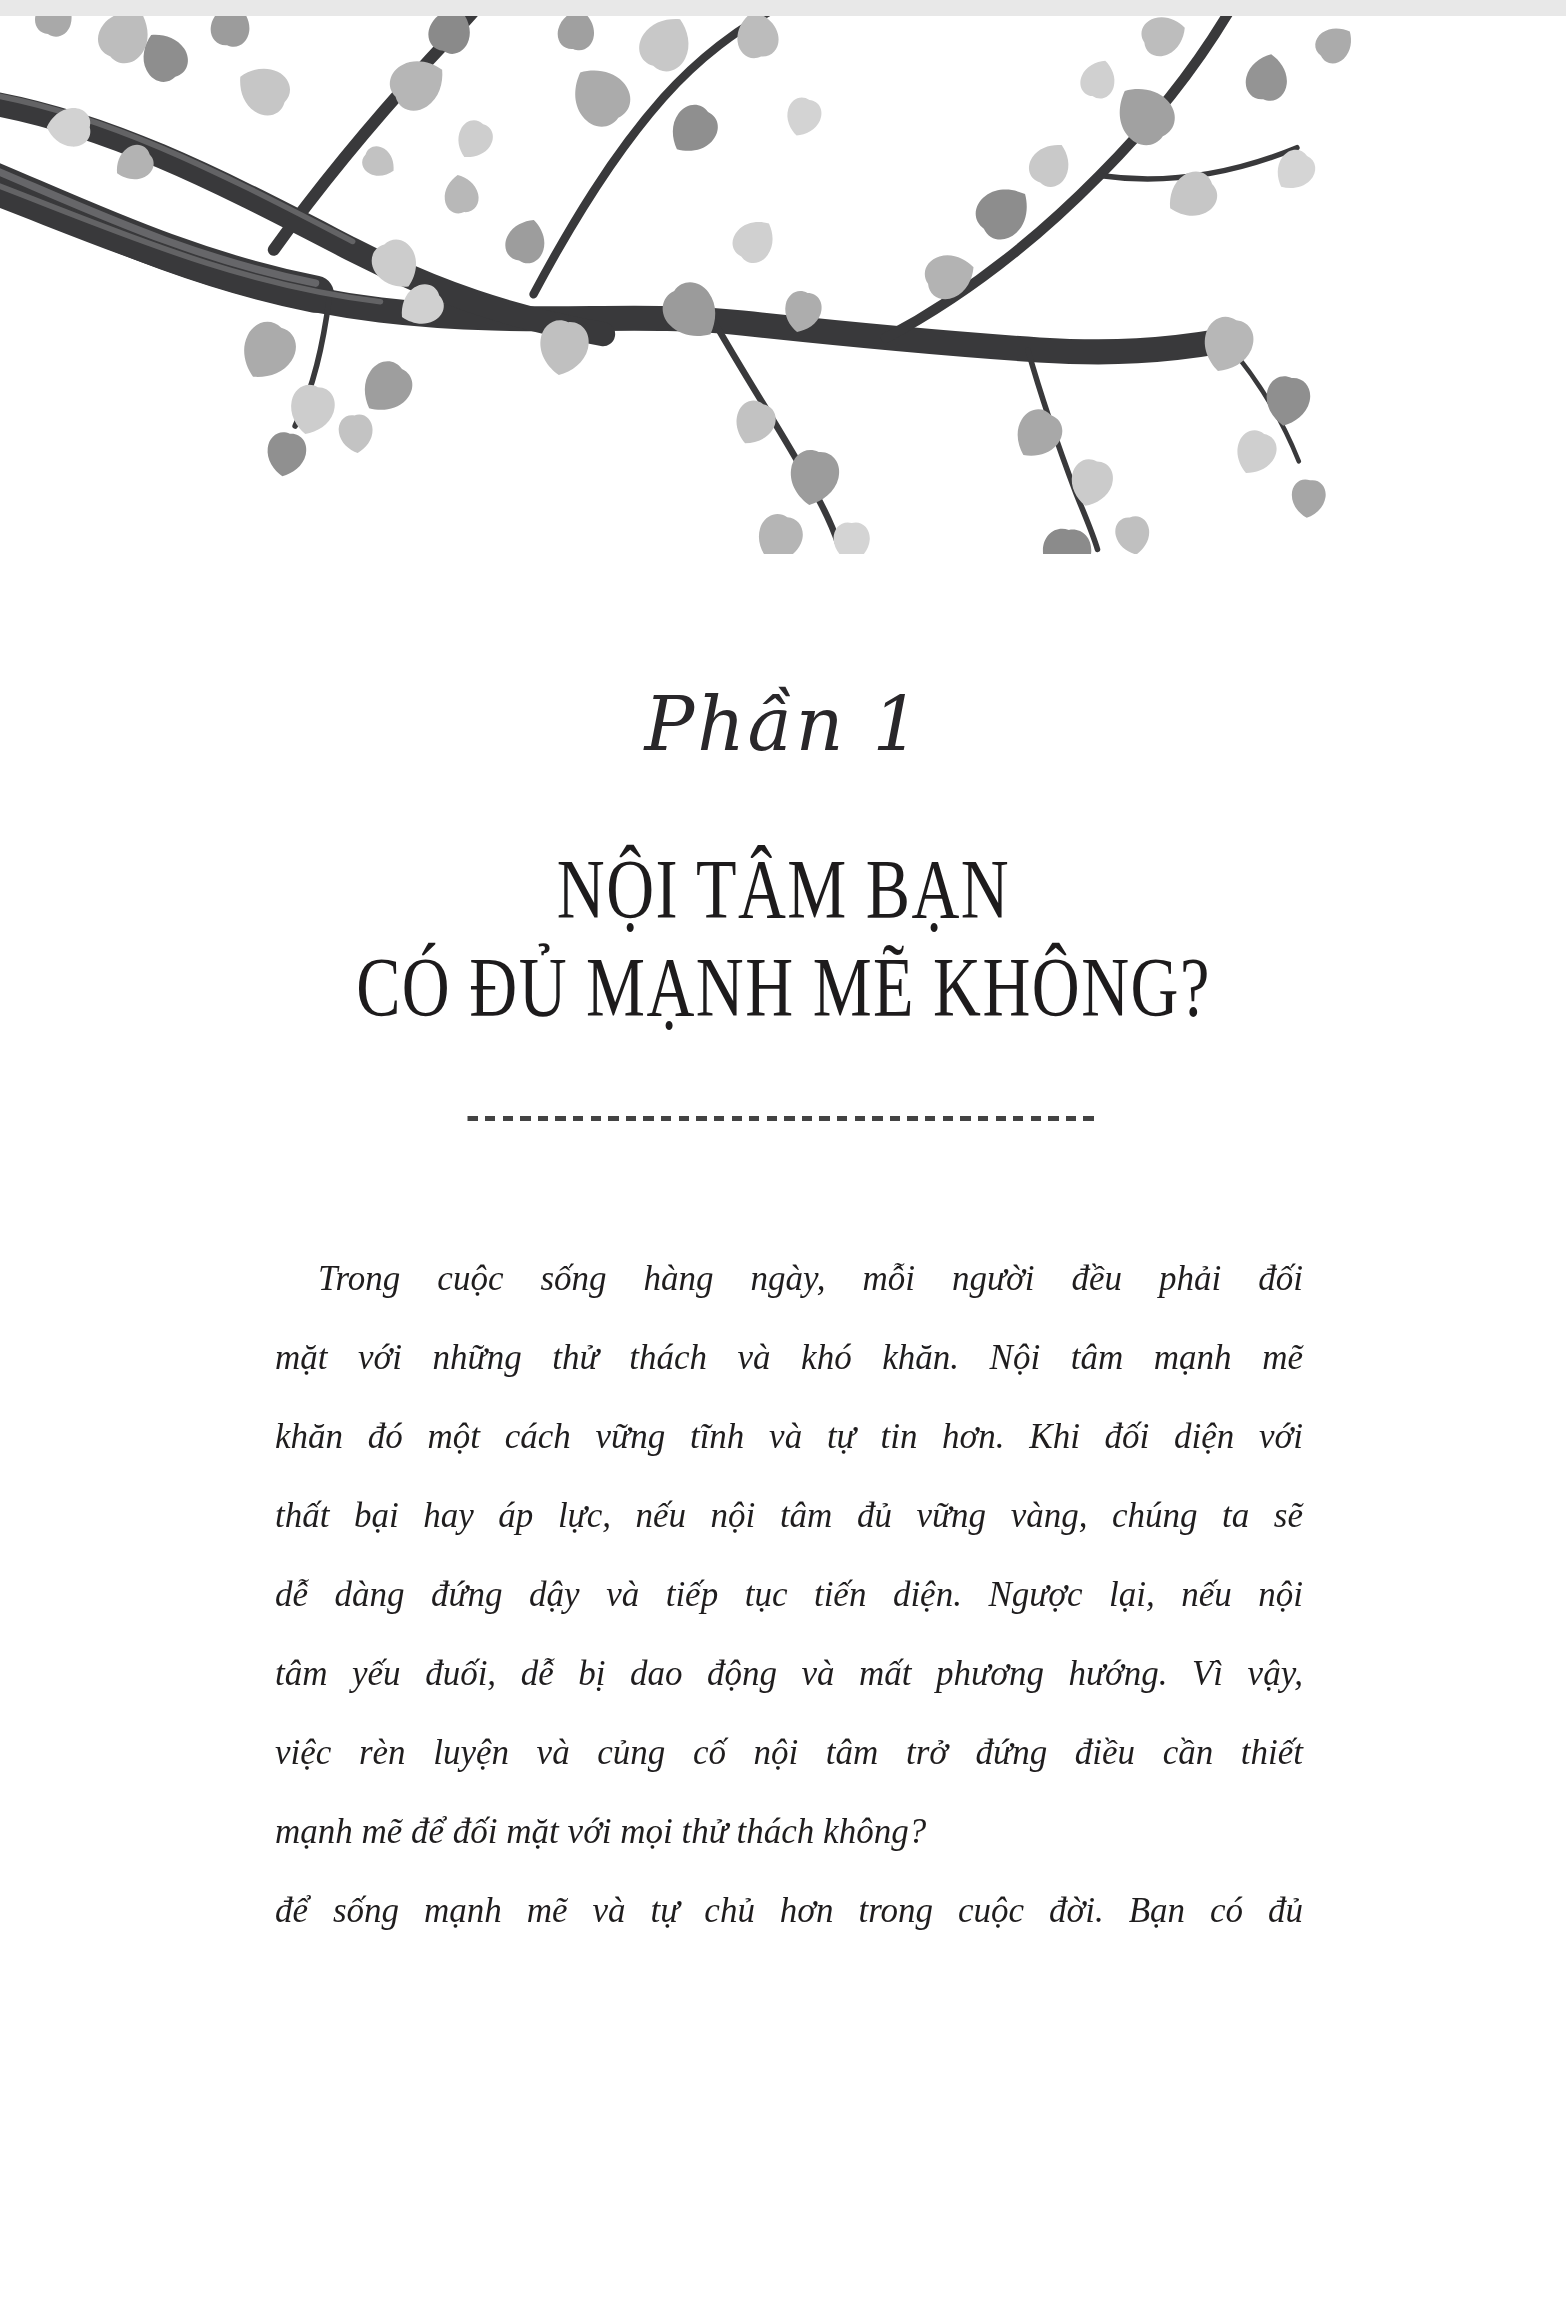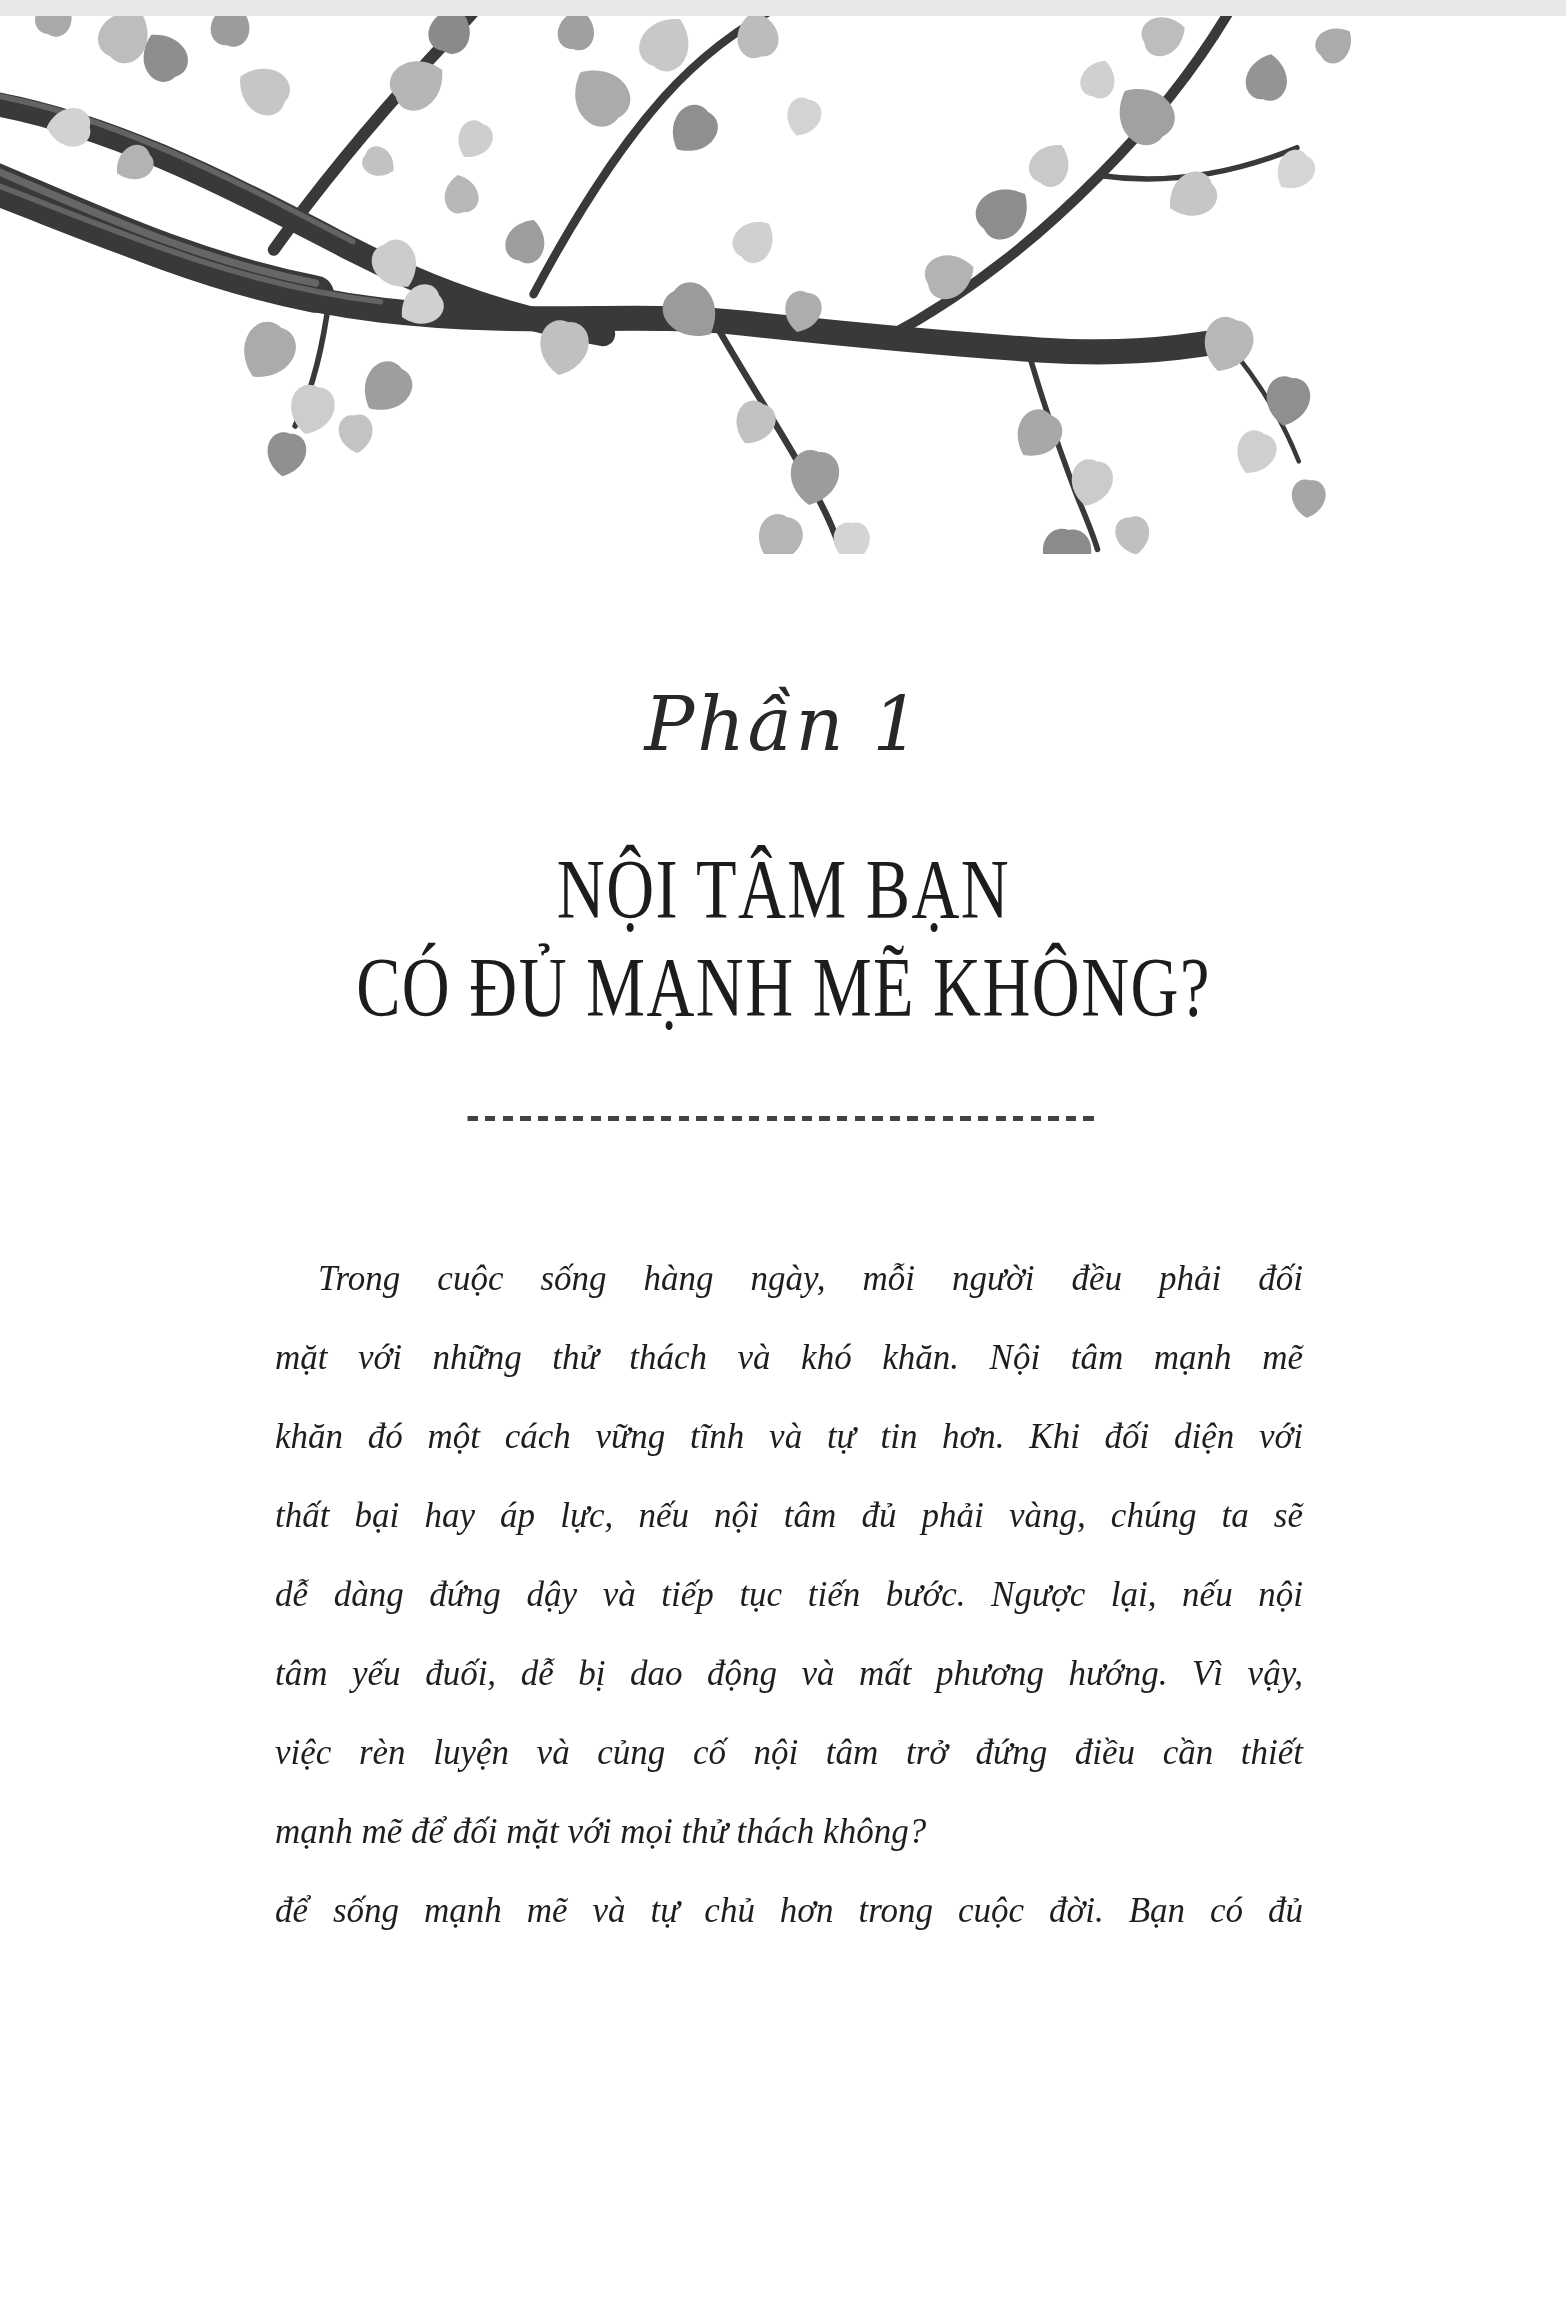--- a/index.html
+++ b/index.html
@@ -157,22 +157,22 @@
     <span class="title-line">NỘI TÂM BẠN</span>
     <span class="title-line">CÓ ĐỦ MẠNH MẼ KHÔNG?</span>
   </h1>
 
   <div class="divider"></div>
 
   <div class="body-text">
     <div class="line first">Trong cuộc sống hàng ngày, mỗi người đều phải đối</div>
     <div class="line">mặt với những thử thách và khó khăn. Nội tâm mạnh mẽ</div>
     <div class="line">khăn đó một cách vững tĩnh và tự tin hơn. Khi đối diện với</div>
-    <div class="line">thất bại hay áp lực, nếu nội tâm đủ phải vàng, chúng ta sẽ</div>
-    <div class="line">dễ dàng đứng dậy và tiếp tục tiến bước. Ngược lại, nếu nội</div>
+    <div class="line">thất bại hay áp lực, nếu nội tâm đủ vững vàng, chúng ta sẽ</div>
+    <div class="line">dễ dàng đứng dậy và tiếp tục tiến diện. Ngược lại, nếu nội</div>
     <div class="line">tâm yếu đuối, dễ bị dao động và mất phương hướng. Vì vậy,</div>
     <div class="line">việc rèn luyện và củng cố nội tâm trở đứng điều cần thiết</div>
     <div class="line last">mạnh mẽ để đối mặt với mọi thử thách không?</div>
     <div class="line">để sống mạnh mẽ và tự chủ hơn trong cuộc đời. Bạn có đủ</div>
   </div>
 
 </div>
 
 
 </body></html>

